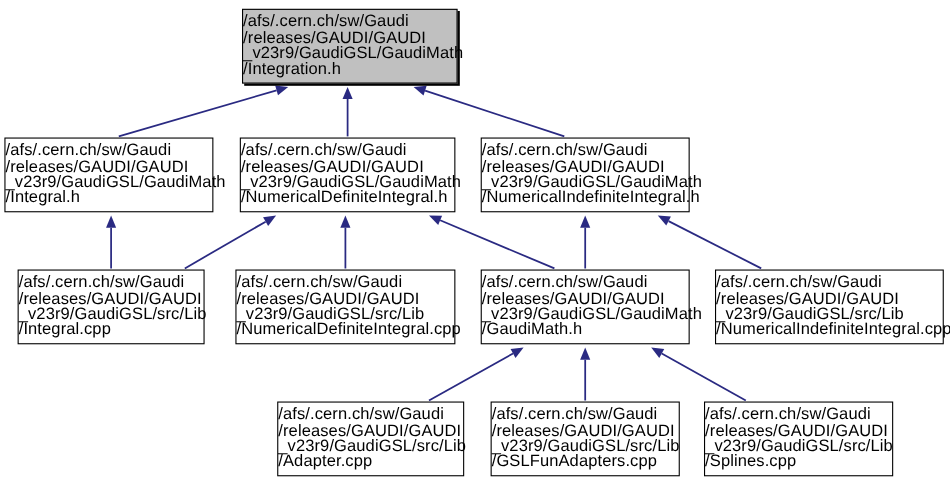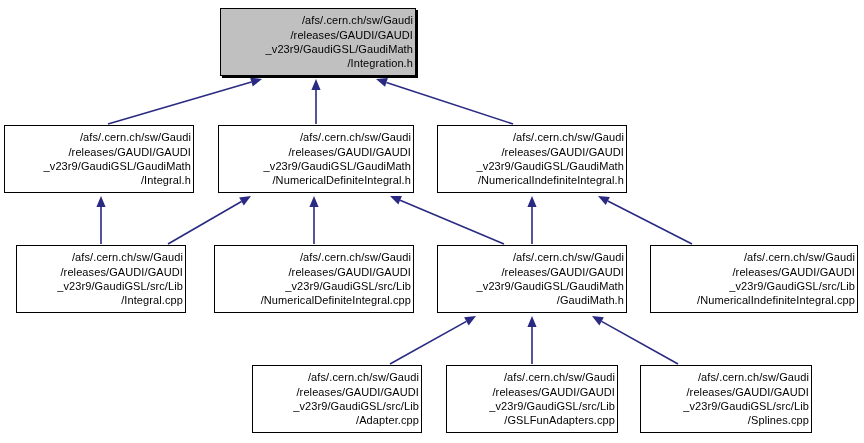--- a/index.html
+++ b/index.html
@@ -25,22 +25,22 @@
   }
   .node {
     position: absolute;
     box-sizing: border-box;
     border: 1px solid #000000;
     background: #ffffff;
     color: #000000;
     display: flex;
     align-items: center;
     justify-content: center;
-    text-align: right;
-    font-size: 11px;
+    text-align: left;
+    font-size: 15px;
     line-height: 14.3px;
     letter-spacing: 0.1px;
     white-space: pre-line;
     z-index: 2;
   }
   .node.root {
     background: #c0c0c0;
     border: 1px solid #000000;
     box-shadow: 2px 2px 0 0 #000000;
   }

